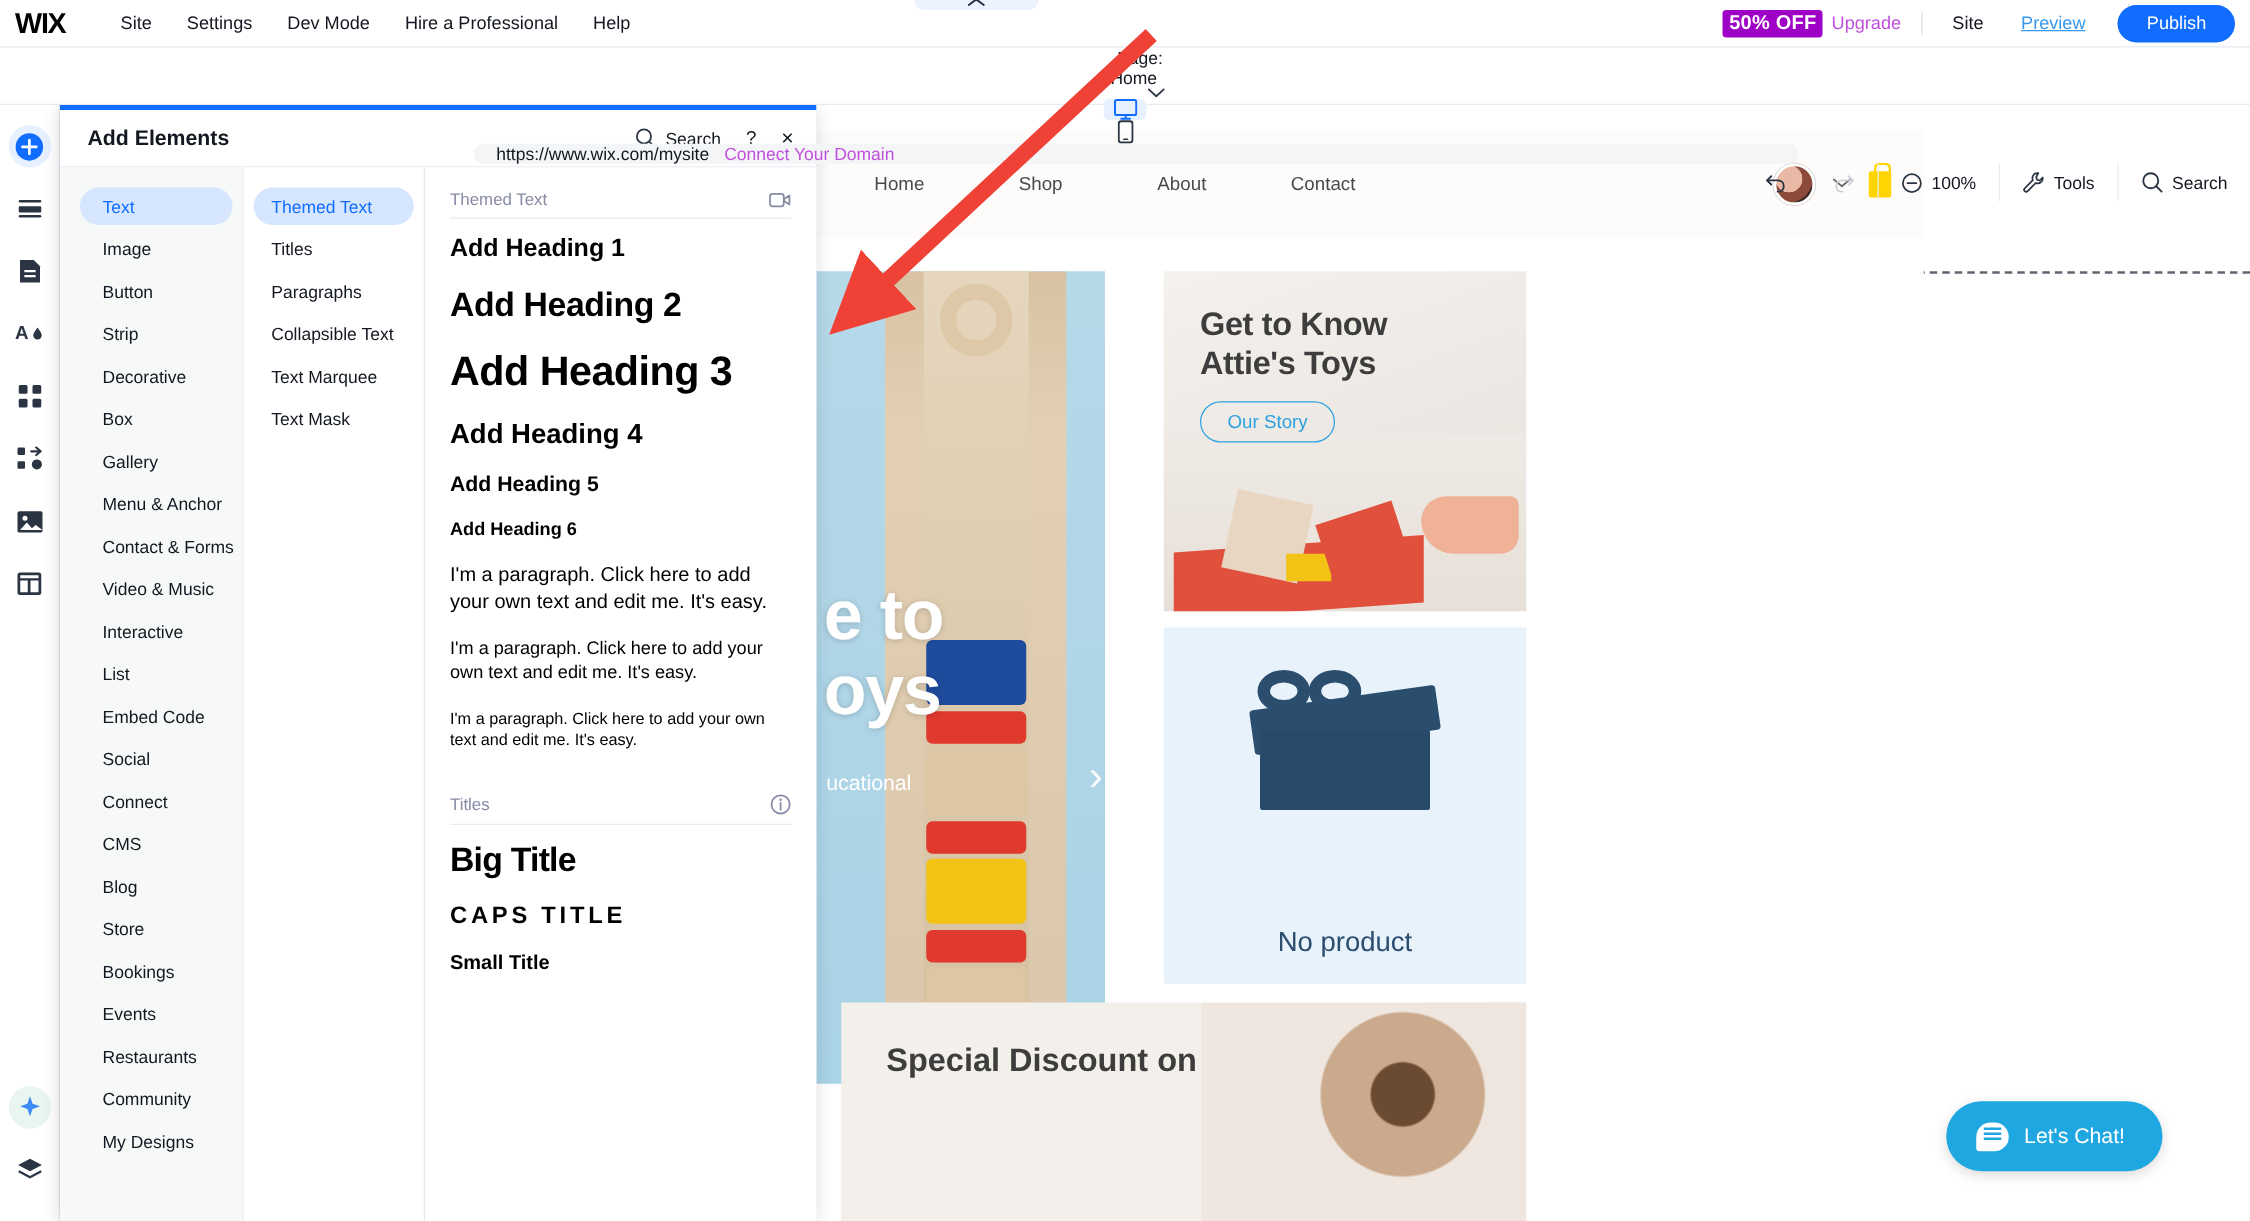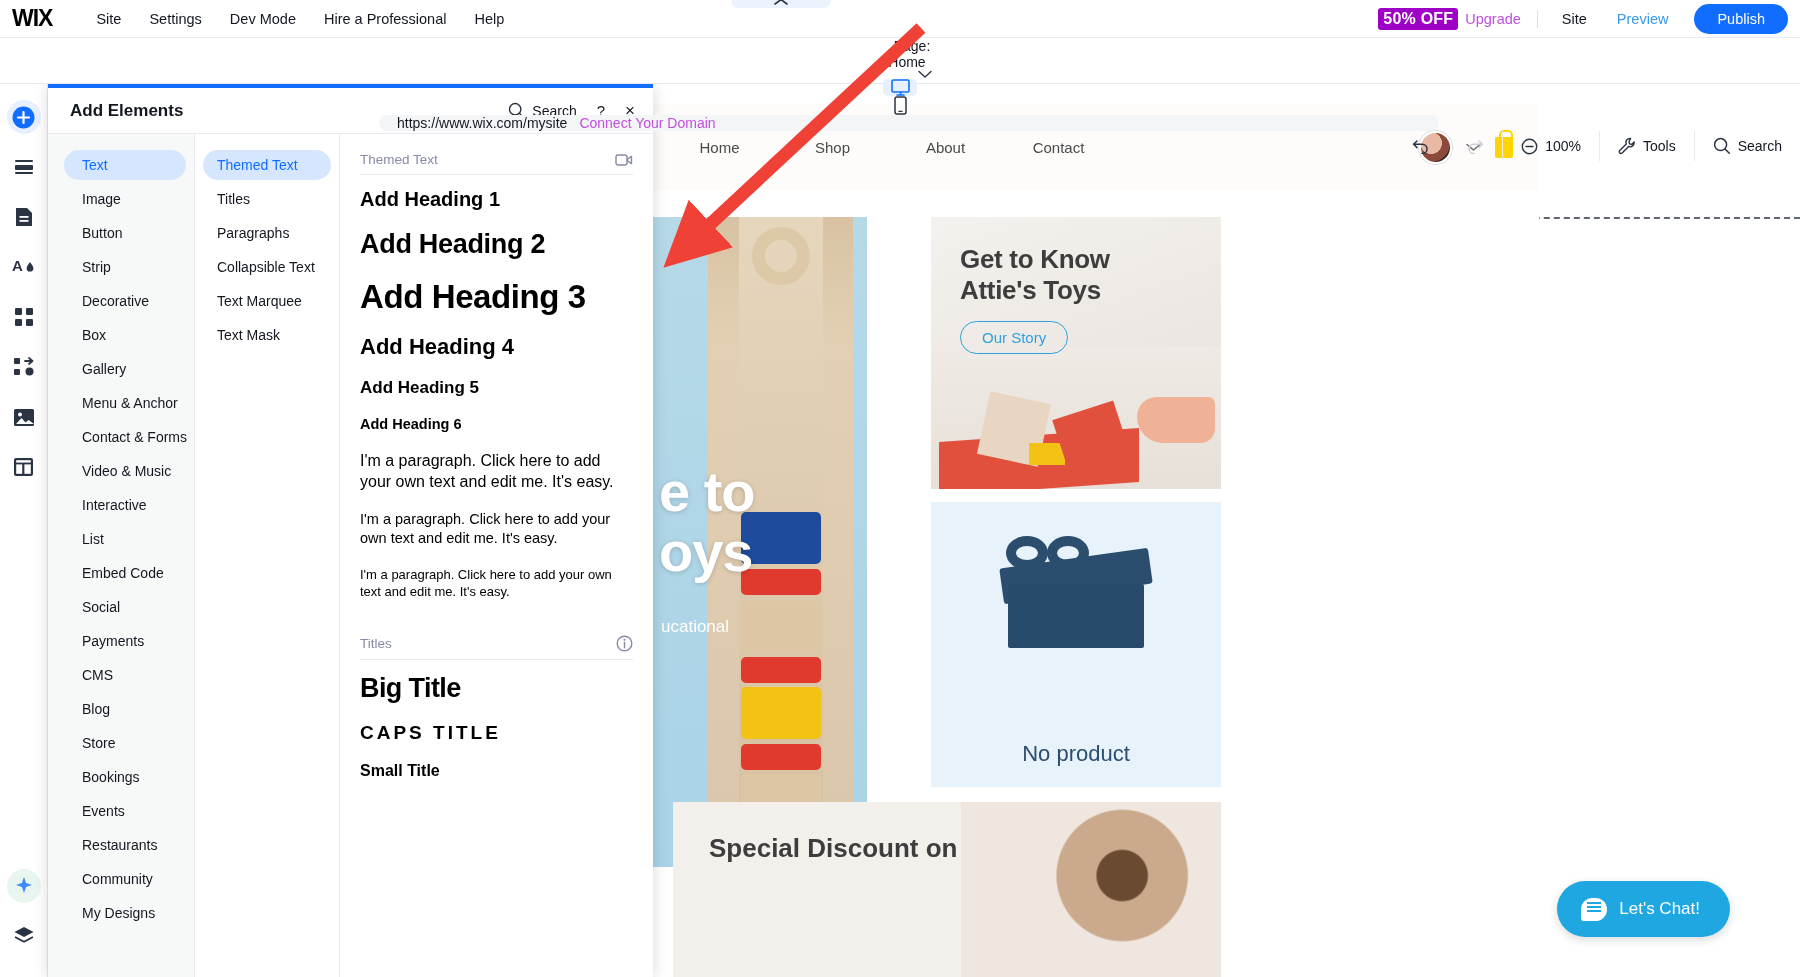--- a/index.html
+++ b/index.html
@@ -32,21 +32,21 @@
   .topbar-right {
     margin-left: auto; display: flex; align-items: center; gap: 0; padding-right: 12px;
   }
   .badge-off {
     background: #9f00c5; color: #fff; font-size: 16px; font-weight: 700;
     padding: 2px 5px; border-radius: 3px; margin-right: 7px; letter-spacing: .2px;
   }
   .upgrade-link { color: #c050de; font-size: 14.5px; cursor: pointer; }
   .vsep { width: 1px; height: 18px; background: #dfe1e6; margin: 0 16px; }
   .save-link { font-size: 14.5px; color: #131720; cursor: pointer; padding: 0 8px;}
-  .preview-link { font-size: 14.5px; color: #3899ec; cursor: pointer; padding: 0 8px; margin-left: 14px;}
+  .preview-link { font-size: 14.5px; color: #3899ec; cursor: pointer; padding: 0 8px; margin-left: 14px; text-decoration: underline;}
   .publish-btn {
     background: #116dff; color: #fff; font-size: 14.5px; font-weight: 400;
     border: none; border-radius: 20px; padding: 7px 23px; margin-left: 18px;
     cursor: pointer;
   }
   .tab-handle {
     position: absolute; top: -14px; left: 731px; width: 100px; height: 22px;
     background: #edf3fe; border-radius: 0 0 8px 8px; display:flex;
     align-items:flex-end; justify-content:center; padding-bottom:2px; z-index: 45;
   }
@@ -179,21 +179,21 @@
     border: 2px solid #fff; box-shadow: 0 0 0 1px #ddd;
   }
   .bag {
     width: 18px; height: 21px; background:#ffd401; border-radius: 2px; position:relative;
   }
   .bag::before{
     content:""; position:absolute; top:-7px; left:4px; width:10px; height:10px;
     border:2.5px solid #ffd401; border-bottom:none; border-radius:5px 5px 0 0;
   }
   .hero {
-    position:absolute; top: 133px; left: 0px; width: 214px; height: 650px;
+    position:absolute; top: 133px; left: 0px; width: 231px; height: 650px;
     background: linear-gradient(180deg,#b6d9e8 0,#a9d3e6 100%);
     overflow:hidden;
   }
   .train {
     position:absolute; top:0; left: 55px; width: 145px; height: 650px;
     background: linear-gradient(180deg,#d8c2a3 0%, #e3d0b4 20%, #d9c6ab 100%);
   }
   .rail-track{position:absolute;left:50%;transform:translateX(-50%);width:84px;height:100%;
     background:linear-gradient(180deg,#e6d6bd,#d5bf9f);}
   .loop {
@@ -568,21 +568,21 @@
         <div class="cat-item">Decorative</div>
         <div class="cat-item">Box</div>
         <div class="cat-item">Gallery</div>
         <div class="cat-item">Menu &amp; Anchor</div>
         <div class="cat-item">Contact &amp; Forms</div>
         <div class="cat-item">Video &amp; Music</div>
         <div class="cat-item">Interactive</div>
         <div class="cat-item">List</div>
         <div class="cat-item">Embed Code</div>
         <div class="cat-item">Social</div>
-        <div class="cat-item">Payments</div>
+        <div class="cat-item">Connect</div>
         <div class="cat-item">CMS</div>
         <div class="cat-item">Blog</div>
         <div class="cat-item">Store</div>
         <div class="cat-item">Bookings</div>
         <div class="cat-item">Events</div>
         <div class="cat-item">Restaurants</div>
         <div class="cat-item">Community</div>
         <div class="cat-item">My Designs</div>
       </div>
 

